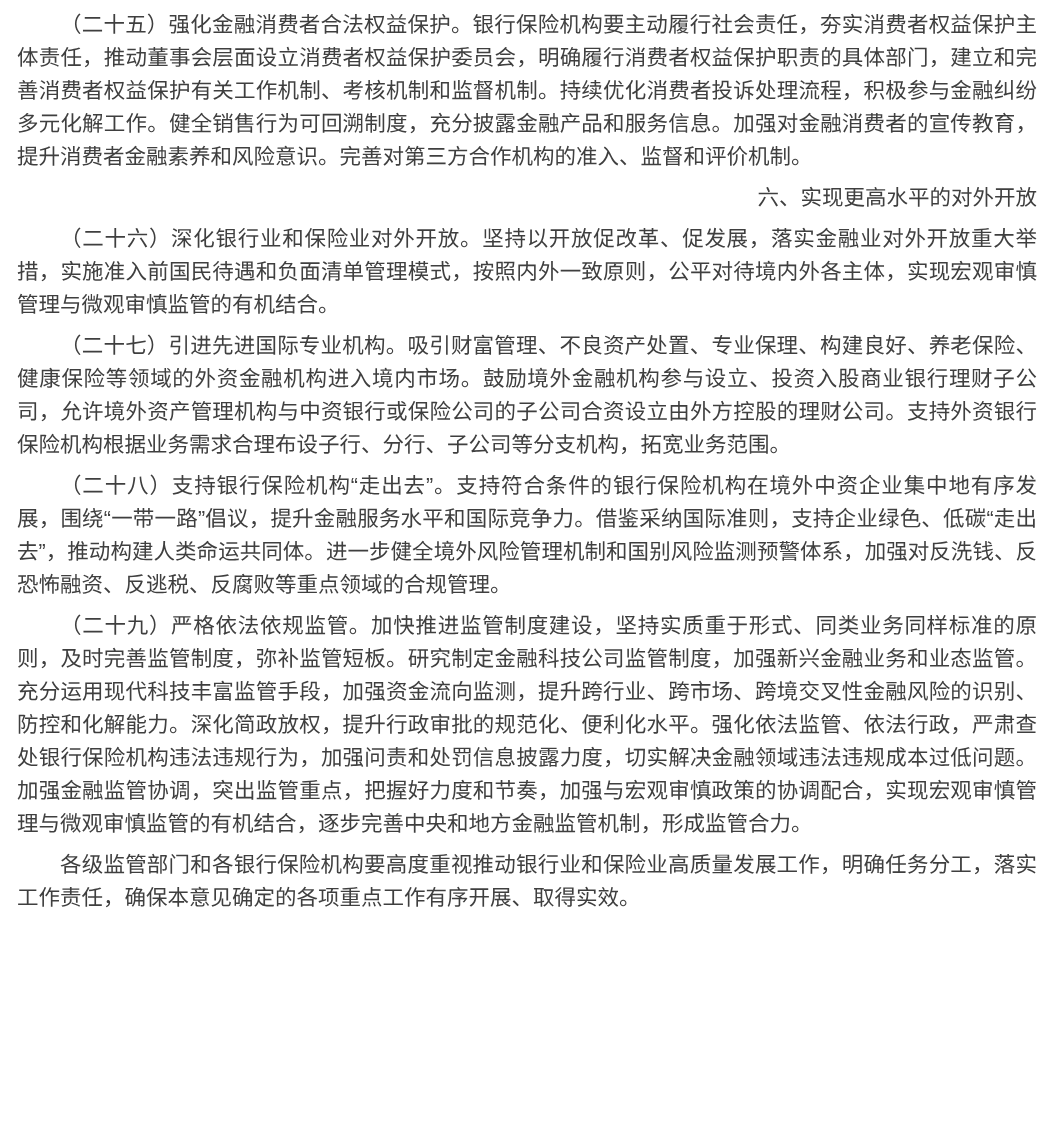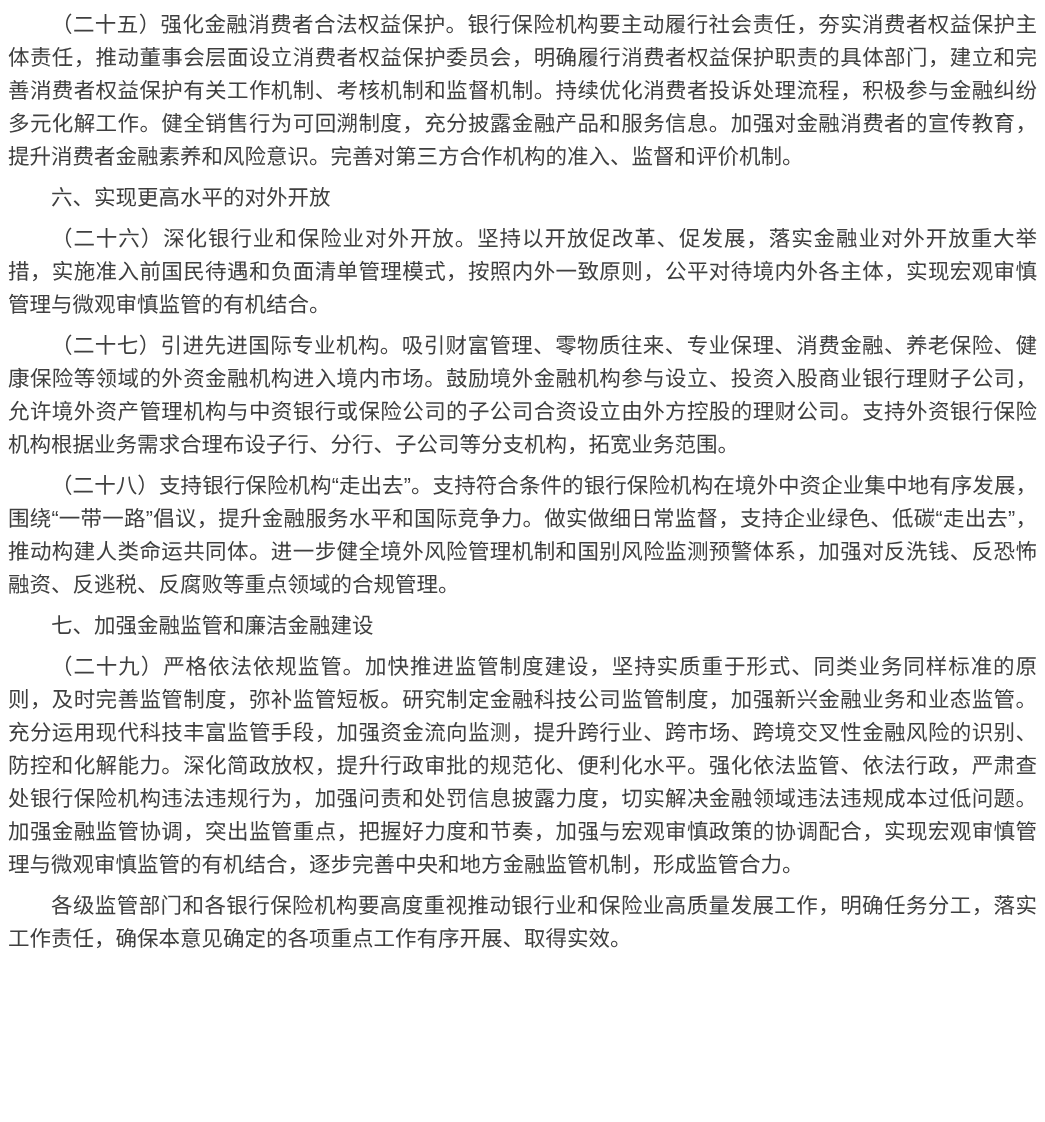--- a/index.html
+++ b/index.html
@@ -10,49 +10,48 @@
   body {
     width: 1045px;
     height: 1122px;
     overflow: hidden;
     box-sizing: border-box;
   }
   .page {
     box-sizing: border-box;
     width: 1045px;
     height: 1122px;
-    padding: 1px 8px 0 8px;
+    padding: 1px 8px 0 17px;
     background: #ffffff;
   }
   .doc {
     font-family: "Liberation Sans", "DejaVu Sans", sans-serif;
     font-size: 21.5px;
     line-height: 33px;
     color: #3f3f3f;
   }
   .doc p {
     margin: 8px 0;
     text-indent: 2em;
     text-align: justify;
     text-justify: inter-ideograph;
     word-break: break-all;
   }
   .doc p.heading {
     
     font-weight: normal;
-    text-align: left;
+    text-align: right;
   }
 </style>
 </head>
 <body>
 
 <div class="page">
   <div class="doc">
     <p>（二十五）强化金融消费者合法权益保护。银行保险机构要主动履行社会责任，夯实消费者权益保护主体责任，推动董事会层面设立消费者权益保护委员会，明确履行消费者权益保护职责的具体部门，建立和完善消费者权益保护有关工作机制、考核机制和监督机制。持续优化消费者投诉处理流程，积极参与金融纠纷多元化解工作。健全销售行为可回溯制度，充分披露金融产品和服务信息。加强对金融消费者的宣传教育，提升消费者金融素养和风险意识。完善对第三方合作机构的准入、监督和评价机制。</p>
     <p class="heading">六、实现更高水平的对外开放</p>
     <p>（二十六）深化银行业和保险业对外开放。坚持以开放促改革、促发展，落实金融业对外开放重大举措，实施准入前国民待遇和负面清单管理模式，按照内外一致原则，公平对待境内外各主体，实现宏观审慎管理与微观审慎监管的有机结合。</p>
-    <p>（二十七）引进先进国际专业机构。吸引财富管理、零物质往来、专业保理、消费金融、养老保险、健康保险等领域的外资金融机构进入境内市场。鼓励境外金融机构参与设立、投资入股商业银行理财子公司，允许境外资产管理机构与中资银行或保险公司的子公司合资设立由外方控股的理财公司。支持外资银行保险机构根据业务需求合理布设子行、分行、子公司等分支机构，拓宽业务范围。</p>
-    <p>（二十八）支持银行保险机构“走出去”。支持符合条件的银行保险机构在境外中资企业集中地有序发展，围绕“一带一路”倡议，提升金融服务水平和国际竞争力。做实做细日常监督，支持企业绿色、低碳“走出去”，推动构建人类命运共同体。进一步健全境外风险管理机制和国别风险监测预警体系，加强对反洗钱、反恐怖融资、反逃税、反腐败等重点领域的合规管理。</p>
-    <p class="heading">七、加强金融监管和廉洁金融建设</p>
+    <p>（二十七）引进先进国际专业机构。吸引财富管理、不良资产处置、专业保理、构建良好、养老保险、健康保险等领域的外资金融机构进入境内市场。鼓励境外金融机构参与设立、投资入股商业银行理财子公司，允许境外资产管理机构与中资银行或保险公司的子公司合资设立由外方控股的理财公司。支持外资银行保险机构根据业务需求合理布设子行、分行、子公司等分支机构，拓宽业务范围。</p>
+    <p>（二十八）支持银行保险机构“走出去”。支持符合条件的银行保险机构在境外中资企业集中地有序发展，围绕“一带一路”倡议，提升金融服务水平和国际竞争力。借鉴采纳国际准则，支持企业绿色、低碳“走出去”，推动构建人类命运共同体。进一步健全境外风险管理机制和国别风险监测预警体系，加强对反洗钱、反恐怖融资、反逃税、反腐败等重点领域的合规管理。</p>
     <p>（二十九）严格依法依规监管。加快推进监管制度建设，坚持实质重于形式、同类业务同样标准的原则，及时完善监管制度，弥补监管短板。研究制定金融科技公司监管制度，加强新兴金融业务和业态监管。充分运用现代科技丰富监管手段，加强资金流向监测，提升跨行业、跨市场、跨境交叉性金融风险的识别、防控和化解能力。深化简政放权，提升行政审批的规范化、便利化水平。强化依法监管、依法行政，严肃查处银行保险机构违法违规行为，加强问责和处罚信息披露力度，切实解决金融领域违法违规成本过低问题。加强金融监管协调，突出监管重点，把握好力度和节奏，加强与宏观审慎政策的协调配合，实现宏观审慎管理与微观审慎监管的有机结合，逐步完善中央和地方金融监管机制，形成监管合力。</p>
     <p>各级监管部门和各银行保险机构要高度重视推动银行业和保险业高质量发展工作，明确任务分工，落实工作责任，确保本意见确定的各项重点工作有序开展、取得实效。</p>
   </div>
 </div>
 
 </body></html>

